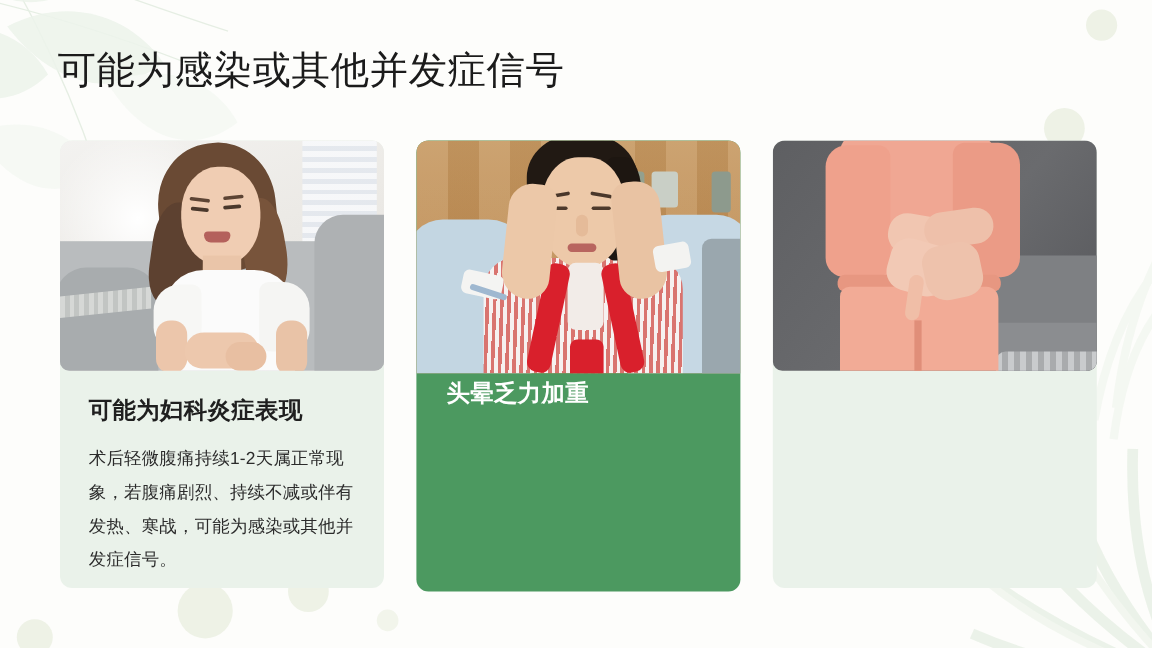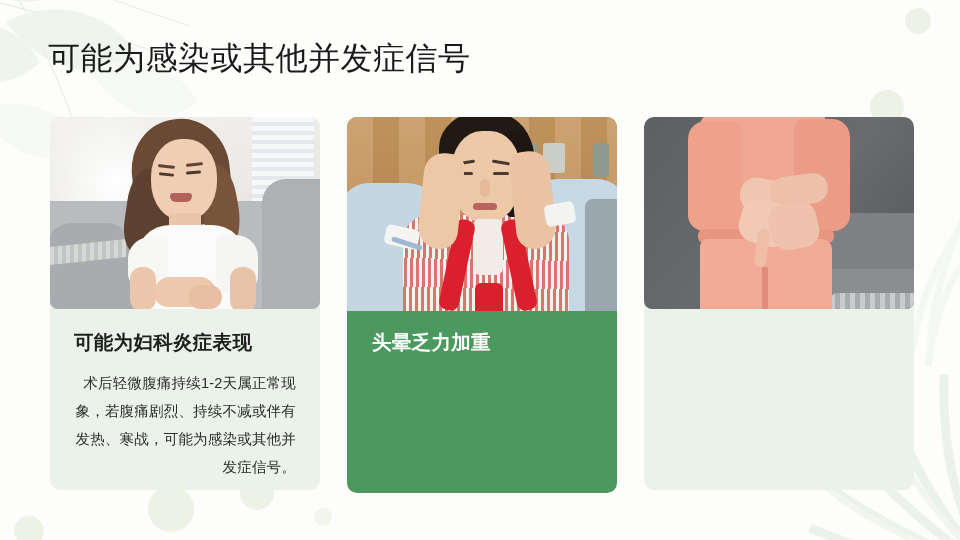--- a/index.html
+++ b/index.html
@@ -37,26 +37,26 @@
   
   .cards { position:absolute; left:50px; top:117px; width:864px; height:378px; display:flex; gap:27px; }
   .card { width:270px; border-radius:10px; overflow:hidden; position:relative; display:flex; flex-direction:column; }
   .card.light { background:#eaf2ea; height:373px; }
   .card.accent { background:#4c9960; height:376px; }
 
   .card-photo { width:100%; height:192px; border-radius:8px; overflow:hidden; position:relative; flex:none; }
   .card.accent .card-photo { height:194px; border-radius:8px 8px 0 0; }
 
   .card-body { padding:20px 24px 0 24px; }
-  .card.accent .card-body { padding:18px 24px 0 25px; }
+  .card.accent .card-body { padding:4px 24px 0 25px; }
 
   .card-title { font-size:19.5px; font-weight:bold; color:#1f1f1f; line-height:26px; margin-bottom:14px; letter-spacing:.3px;}
   .card.accent .card-title { color:#ffffff; }
 
-  .card-text { font-size:14.5px; line-height:28px; color:#2b2b2b; letter-spacing:.2px;text-align:right; }
+  .card-text { font-size:14.5px; line-height:28px; color:#2b2b2b; letter-spacing:.2px; }
   .card.accent .card-text { color:#ffffff; }
 
   
   .ph1 { background:linear-gradient(160deg,#f3f2f0 0%,#eceae6 45%,#e2e0dc 100%); }
   .ph1 .window { position:absolute; right:6px; top:0; width:62px; height:118px;
      background:repeating-linear-gradient(180deg,#f7f8fa 0 5px,#e4e8ee 5px 9px); opacity:.95;}
   .ph1 .glow { position:absolute; left:-10px; top:-10px; width:150px; height:150px; border-radius:50%;
      background:radial-gradient(circle,#ffffff 0%,rgba(255,255,255,0) 70%); }
   .ph1 .sofa-back { position:absolute; left:0; bottom:0; width:100%; height:108px; background:#b9bcbe; }
   .ph1 .sofa-arm-l { position:absolute; left:-4px; bottom:0; width:86px; height:86px; background:#a8acae; border-radius:26px 26px 0 0;}

